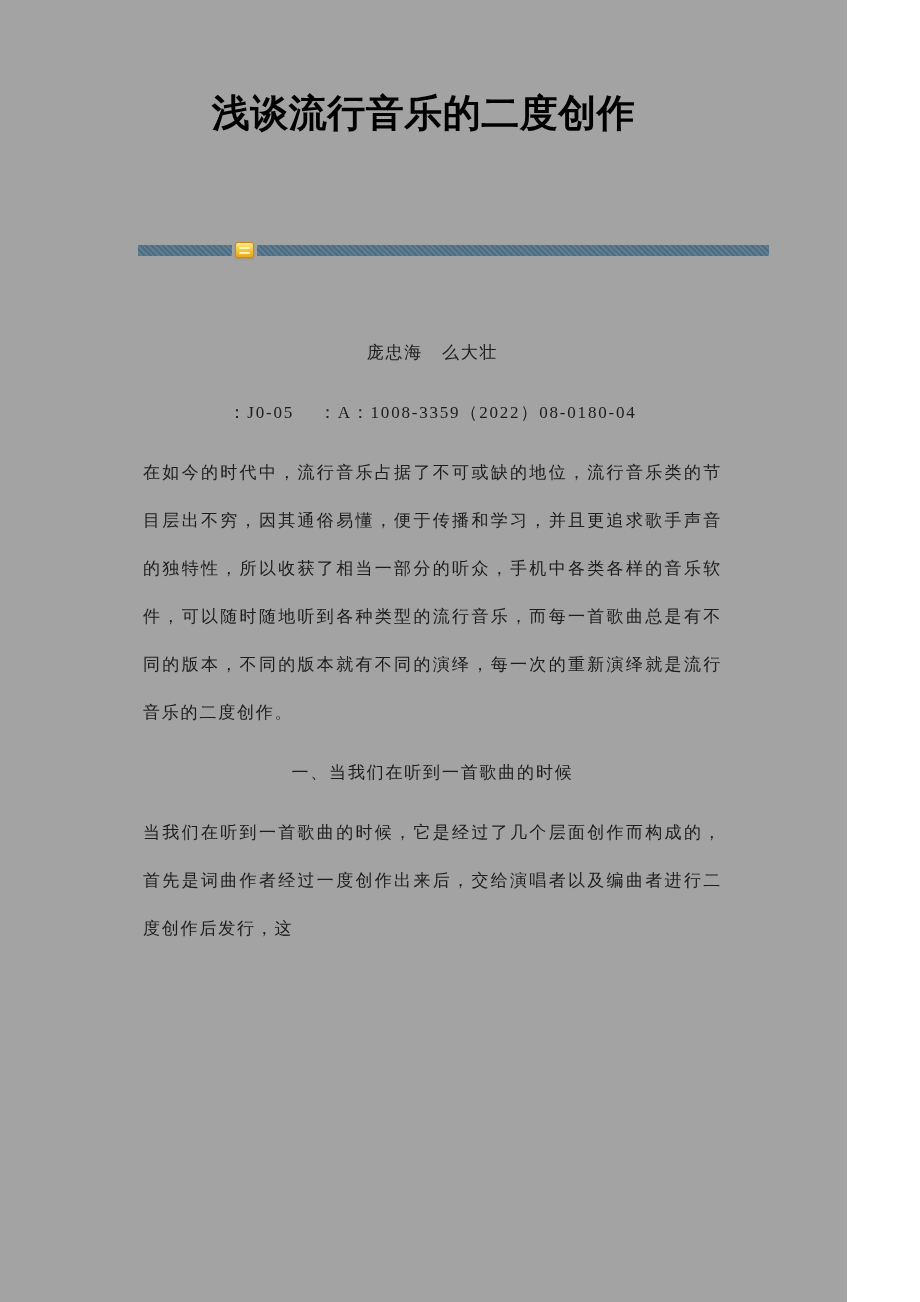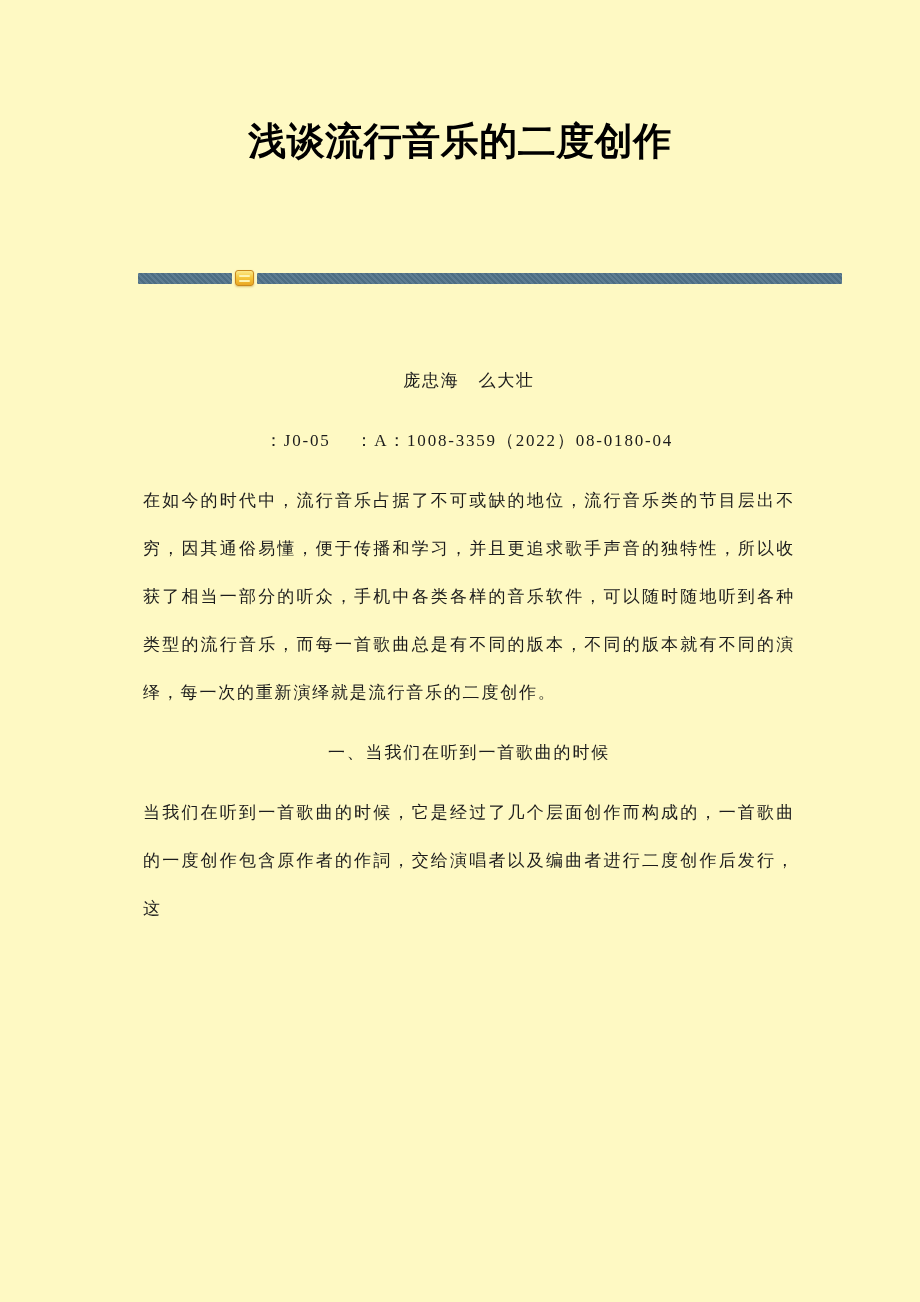--- a/index.html
+++ b/index.html
@@ -9,24 +9,24 @@
   body {
     width: 920px;
     height: 1302px;
     margin: 0 auto;
     font-family: "Liberation Serif", "DejaVu Serif", serif;
     color: #1a1a1a;
     overflow: hidden;
   }
   .page {
     position: relative;
-    width: 920px;
+    width: 847px;
     height: 1302px;
-    padding-top: 116px;
-    background: #fef9c3;
+    padding-top: 88px;
+    background: #a3a3a3;
   }
   .doc-title {
     text-align: center;
     font-size: 38px;
     line-height: 50px;
     font-weight: bold;
     color: #000000;
     letter-spacing: 0.5px;
   }
   .divider-row {
@@ -98,17 +98,17 @@
     <p class="no-justify">庞忠海　么大壮</p>
 
 
 
     <p class="no-justify">：J0-05　 ：A：1008-3359（2022）08-0180-04</p>
 
     <p>在如今的时代中，流行音乐占据了不可或缺的地位，流行音乐类的节目层出不穷，因其通俗易懂，便于传播和学习，并且更追求歌手声音的独特性，所以收获了相当一部分的听众，手机中各类各样的音乐软件，可以随时随地听到各种类型的流行音乐，而每一首歌曲总是有不同的版本，不同的版本就有不同的演绎，每一次的重新演绎就是流行音乐的二度创作。</p>
 
     <p class="no-justify">一、当我们在听到一首歌曲的时候</p>
 
-    <p>当我们在听到一首歌曲的时候，它是经过了几个层面创作而构成的，一首歌曲的一度创作包含原作者的作詞，交给演唱者以及编曲者进行二度创作后发行，这</p>
+    <p>当我们在听到一首歌曲的时候，它是经过了几个层面创作而构成的，首先是词曲作者经过一度创作出来后，交给演唱者以及编曲者进行二度创作后发行，这</p>
 
   </div>
 
 </div>
 
 </body></html>

